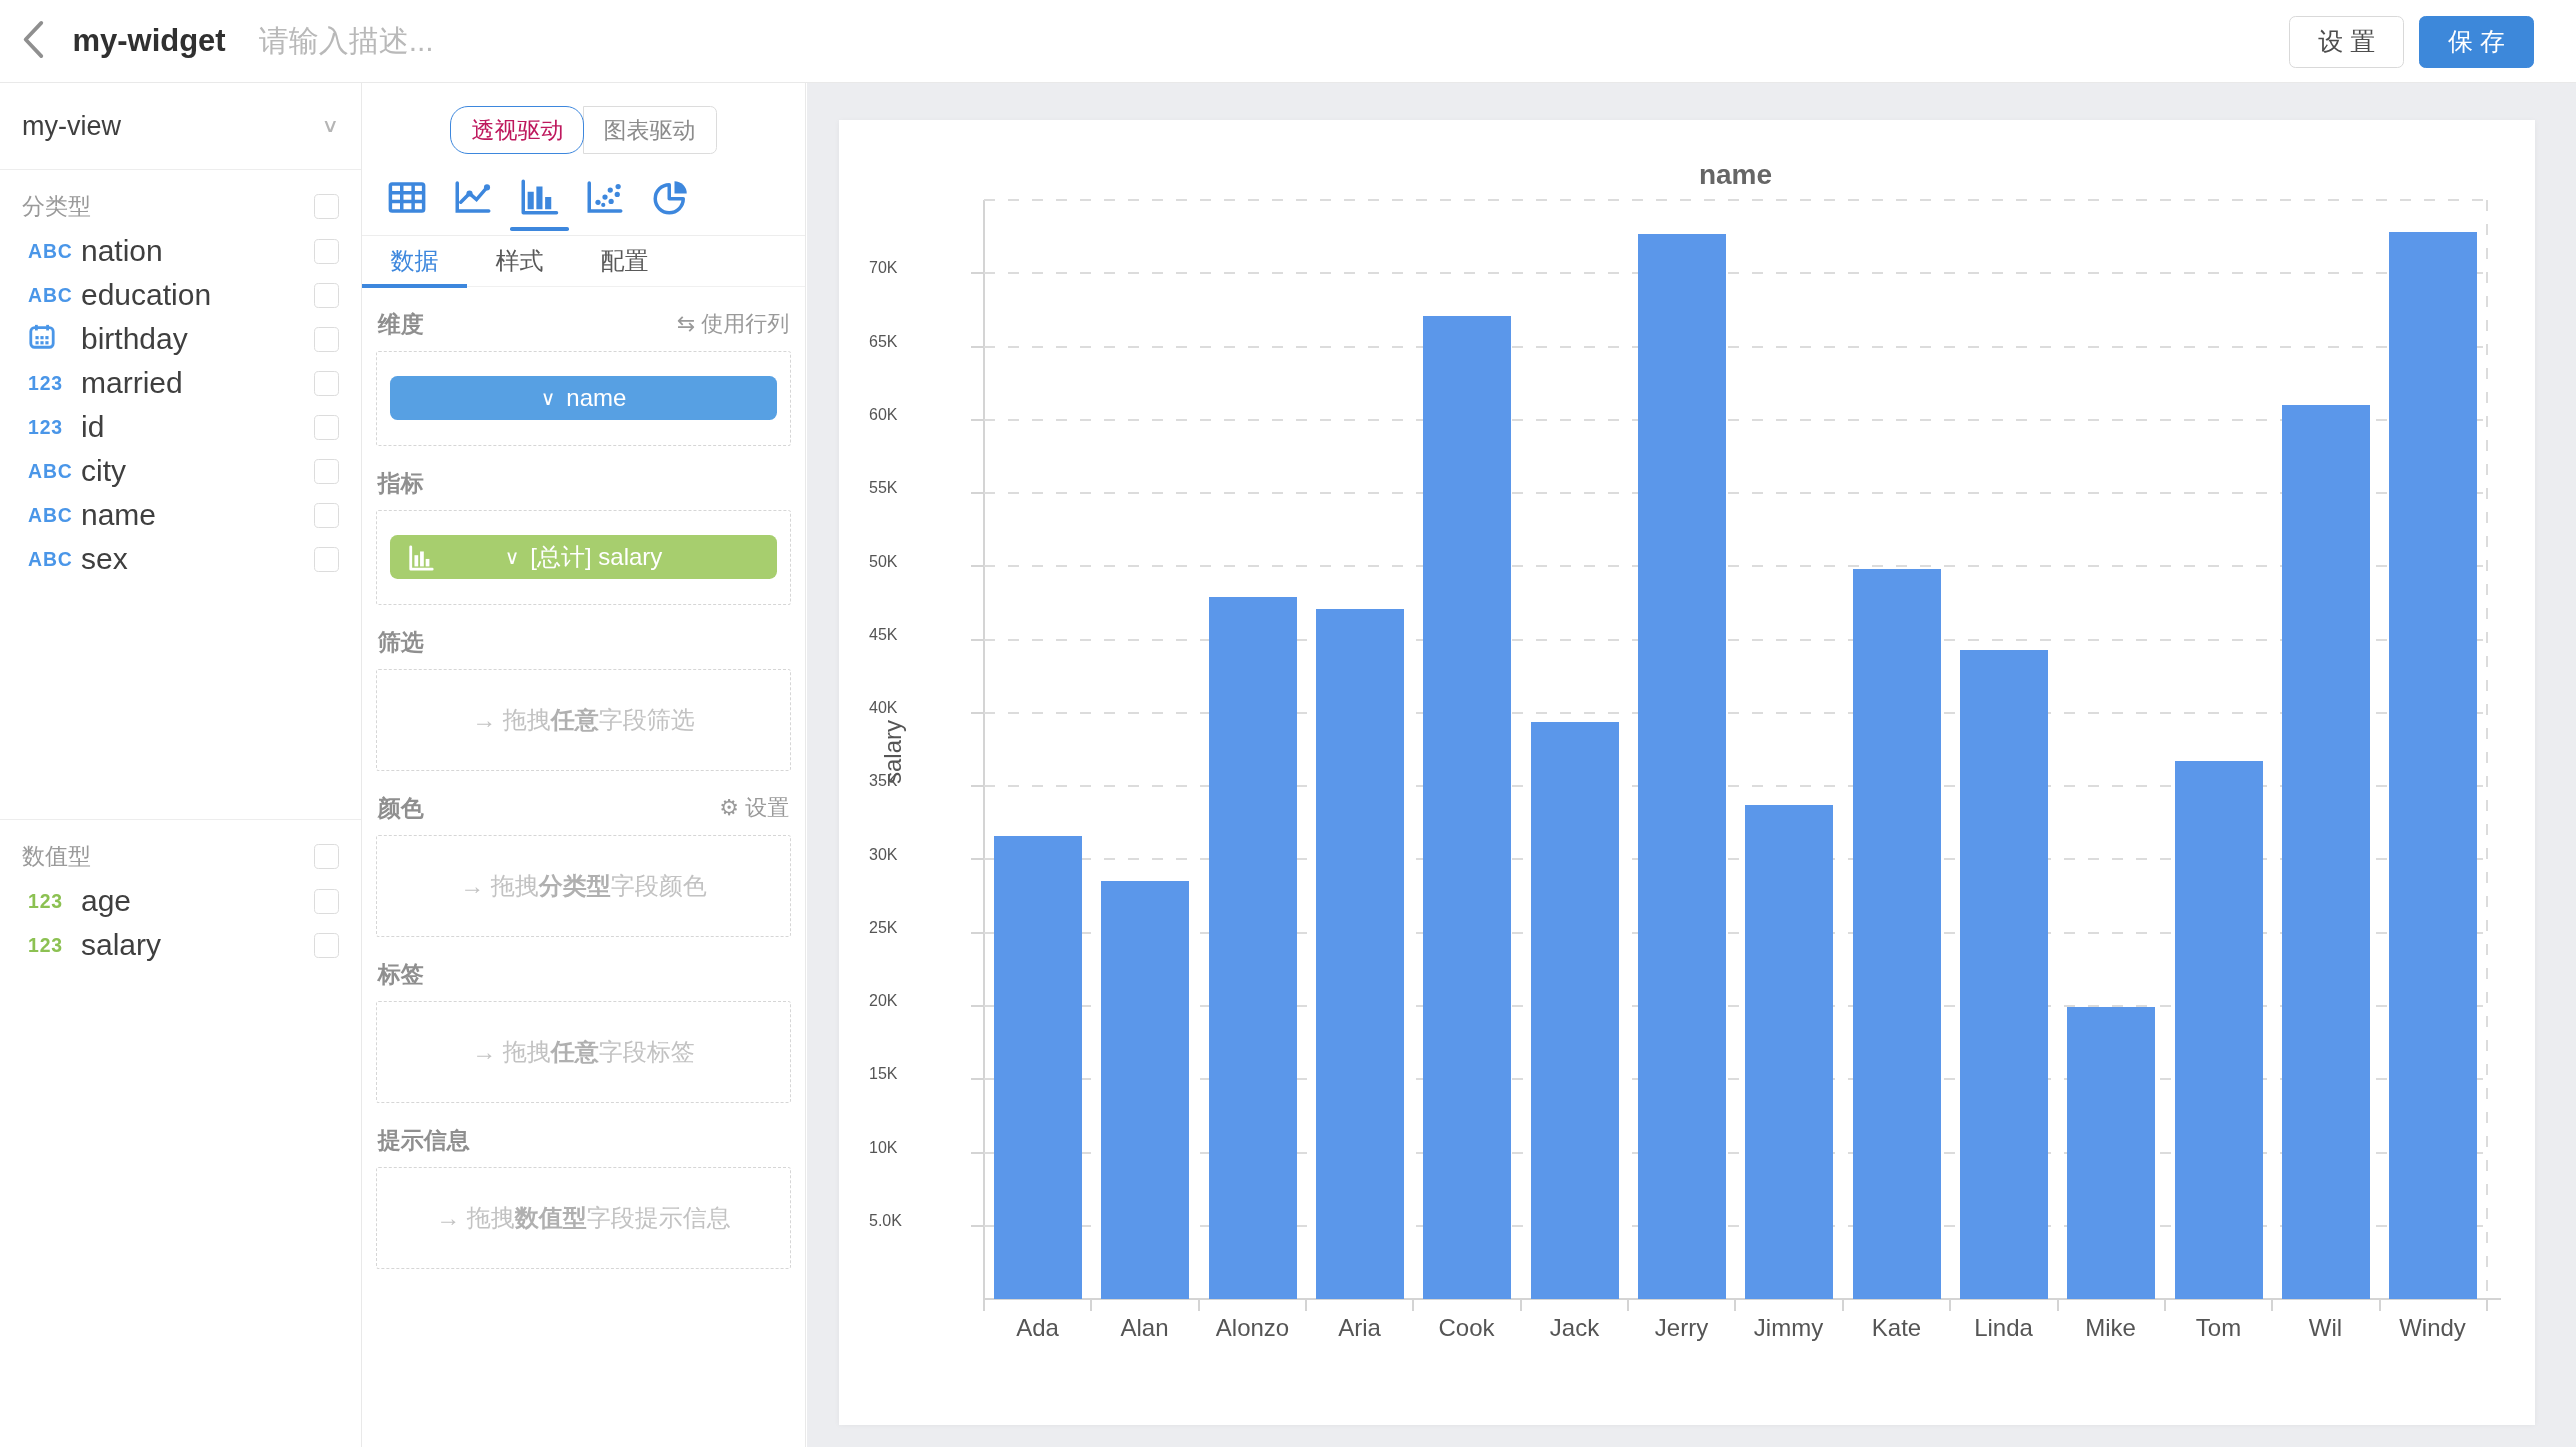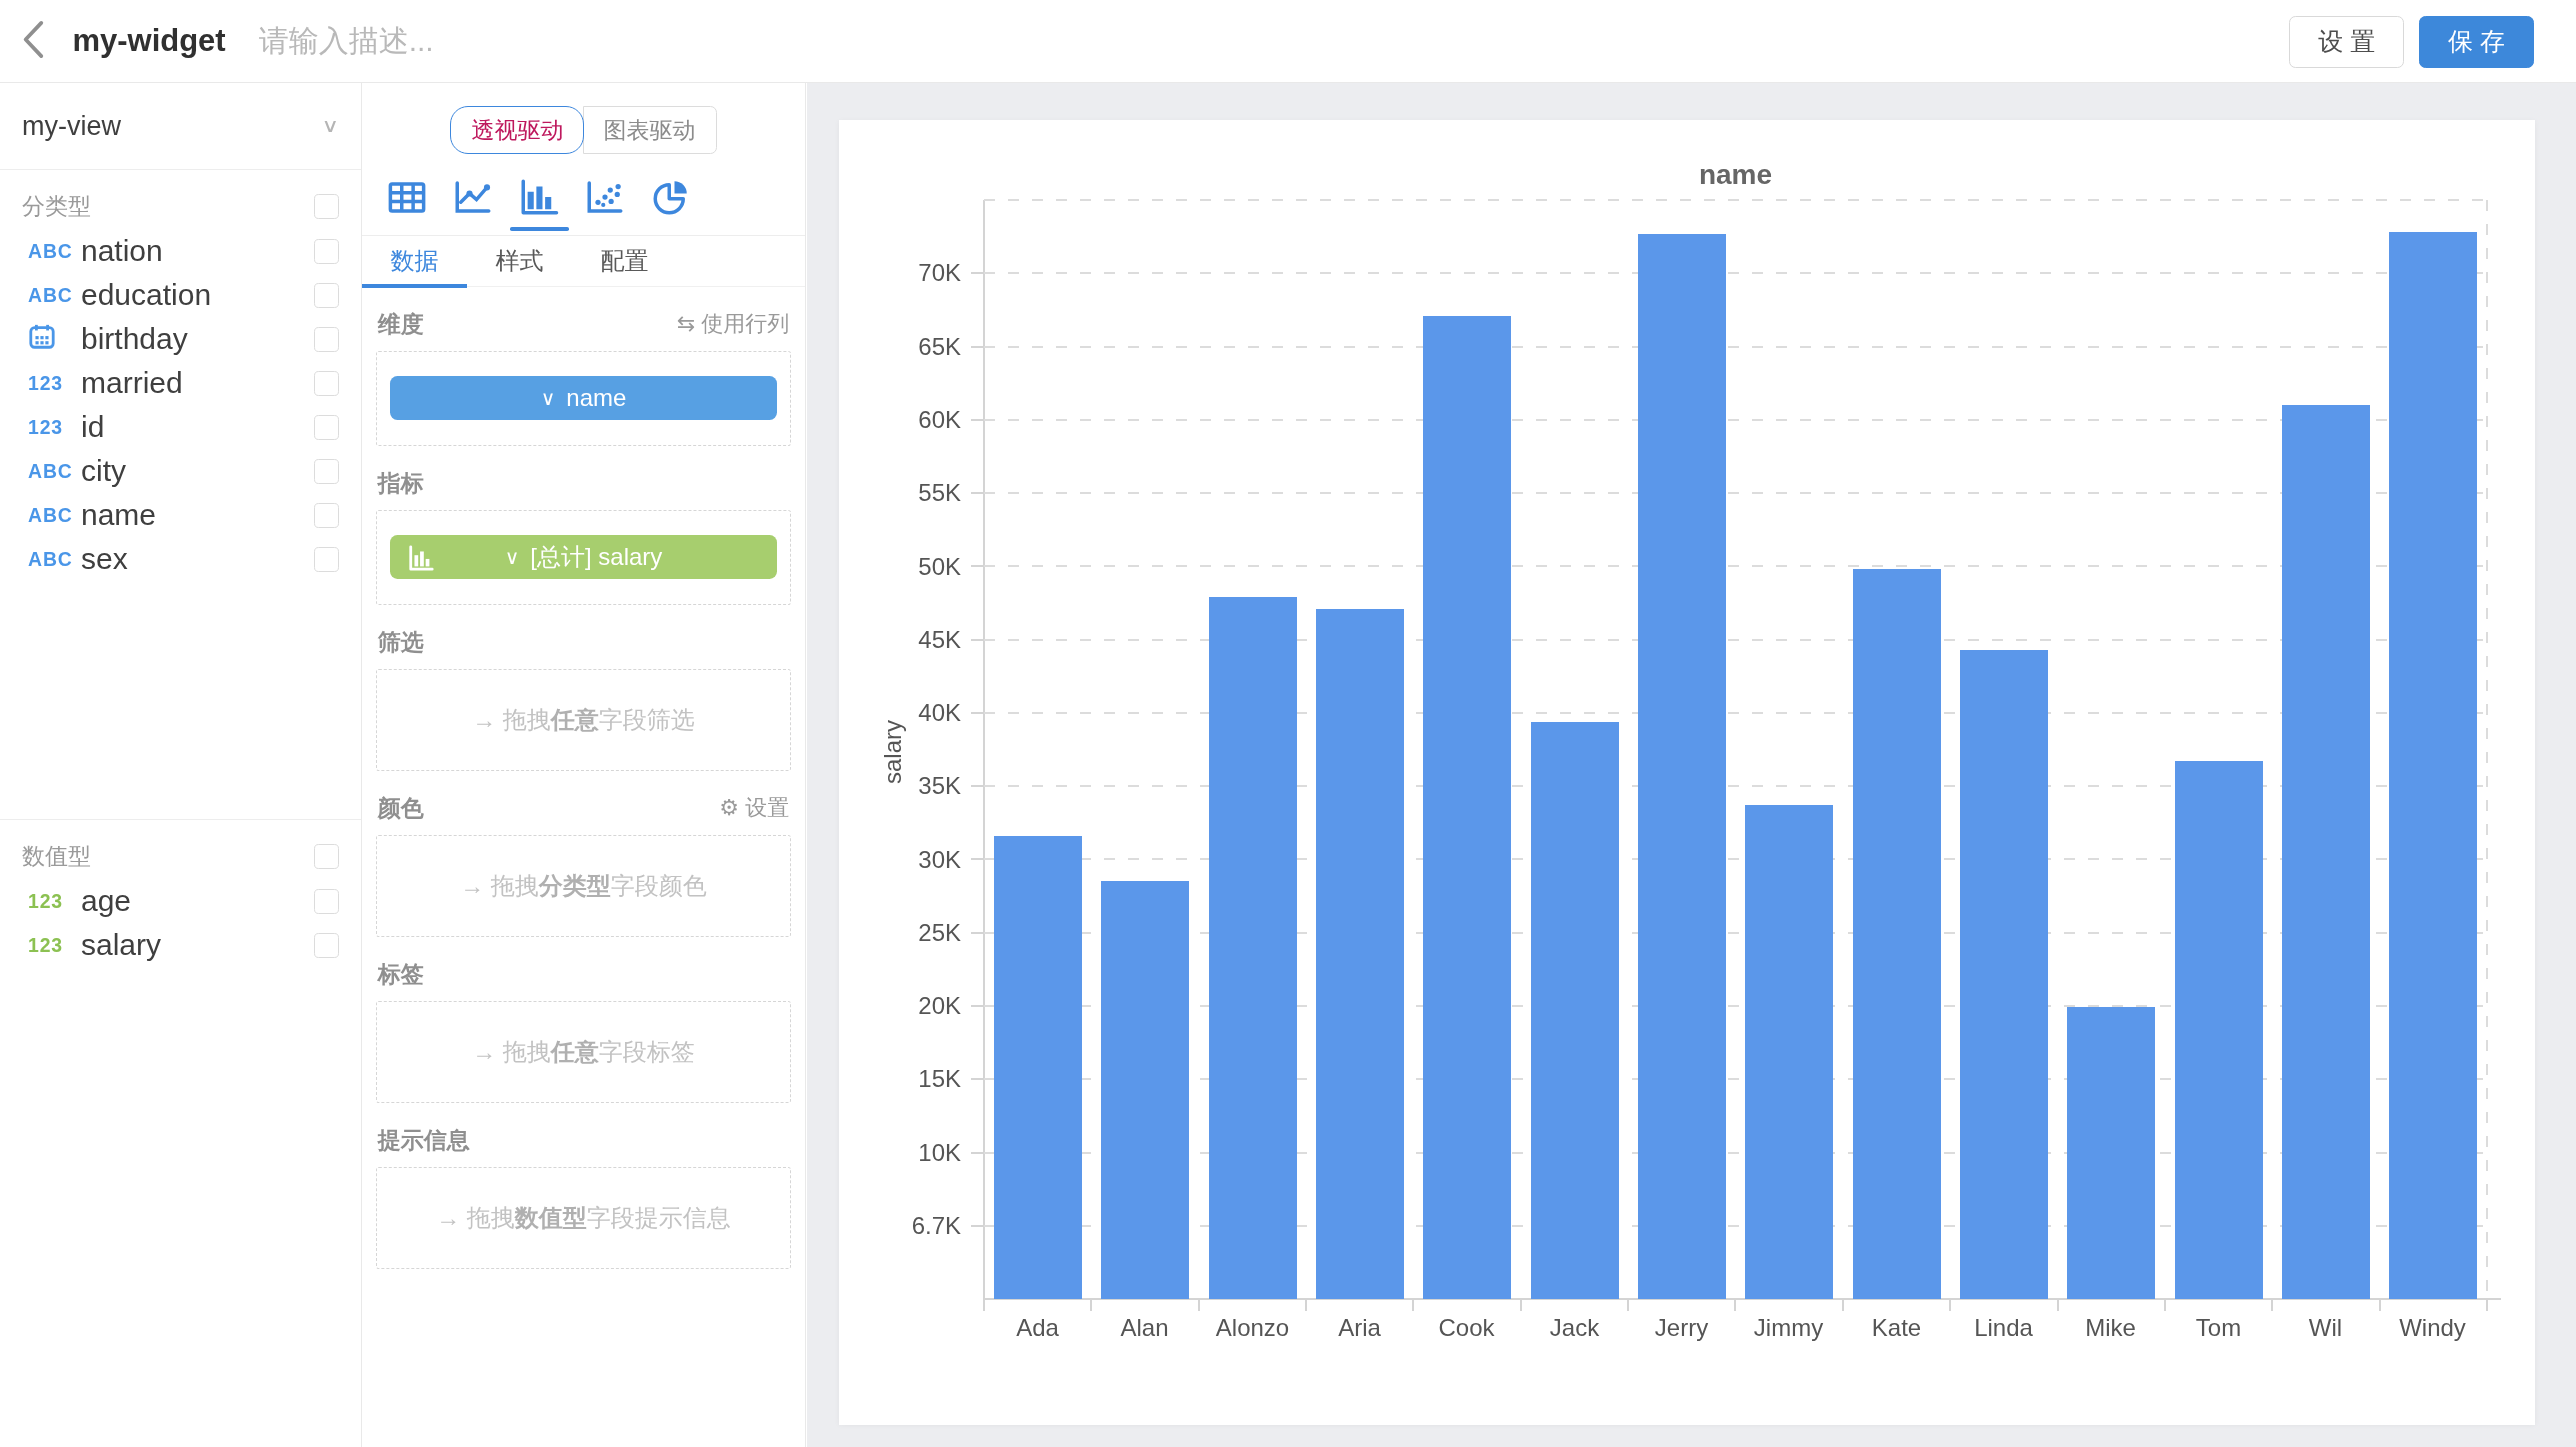--- a/index.html
+++ b/index.html
@@ -71,21 +71,21 @@
 
   
   .main { position:absolute; left:807px; top:83px; right:0; bottom:0; background:#ecedf0; }
   .card { position:absolute; left:32px; top:37px; width:1696px; height:1305px; background:#fff;
           box-shadow:0 0.9px 5.5px rgba(0,0,0,.05); }
   .chart-title { position:absolute; left:145px; top:39px; width:1503px; text-align:center;
                  font-size:28px; font-weight:700; color:#666; }
   .y-name { position:absolute; left:-11px; top:618px; width:129px; text-align:center;
             font-size:24px; color:#555; transform:rotate(-90deg); }
   .yticks { position:absolute; left:30px; top:80px; width:92px; height:1099px; }
-  .ytick { position:absolute; right:0; width:92px; text-align:right; font-size:24px; color:#555; }
+  .ytick { position:absolute; right:0; width:92px; font-size:16px; color:#555; }
   .plot { position:absolute; left:145px; top:80px; width:1503px; height:1099px; }
   .y-axis { position:absolute; left:-0.9px; top:0; bottom:0; width:1.8px; background:#d4d4d4; }
   .x-axis { position:absolute; left:-0.9px; top:1098px; width:1518px; height:1.8px; background:#d4d4d4; }
   .gridline { position:absolute; left:0; width:100%; height:1.8px;
               background-image:repeating-linear-gradient(90deg,#dcdcdc 0 11px,transparent 11px 24px); }
   .vedge { position:absolute; top:0; left:1502px; width:1.8px; height:1099px;
            background-image:repeating-linear-gradient(180deg,#dcdcdc 0 11px,transparent 11px 24px); }
   .ytick-mark { position:absolute; left:-13px; width:12px; height:1.8px; background:#d4d4d4; }
   .xtick-mark { position:absolute; top:1100px; width:1.8px; height:11px; background:#d4d4d4; }
   .bar { position:absolute; background:#5b97ea; }
@@ -335,21 +335,21 @@
       </span>
     </div>
   </div>
 </div>
 
 <div class="main">
   <div class="card">
     <div class="chart-title">name</div>
     <div class="y-name">salary</div>
     <div class="yticks">
-        <div class="ytick" style="top: 1012px;">6.7K</div>
+        <div class="ytick" style="top: 1012px;">5.0K</div>
         <div class="ytick" style="top: 939px;">10K</div>
         <div class="ytick" style="top: 865px;">15K</div>
         <div class="ytick" style="top: 792px;">20K</div>
         <div class="ytick" style="top: 719px;">25K</div>
         <div class="ytick" style="top: 646px;">30K</div>
         <div class="ytick" style="top: 572px;">35K</div>
         <div class="ytick" style="top: 499px;">40K</div>
         <div class="ytick" style="top: 426px;">45K</div>
         <div class="ytick" style="top: 353px;">50K</div>
         <div class="ytick" style="top: 279px;">55K</div>

